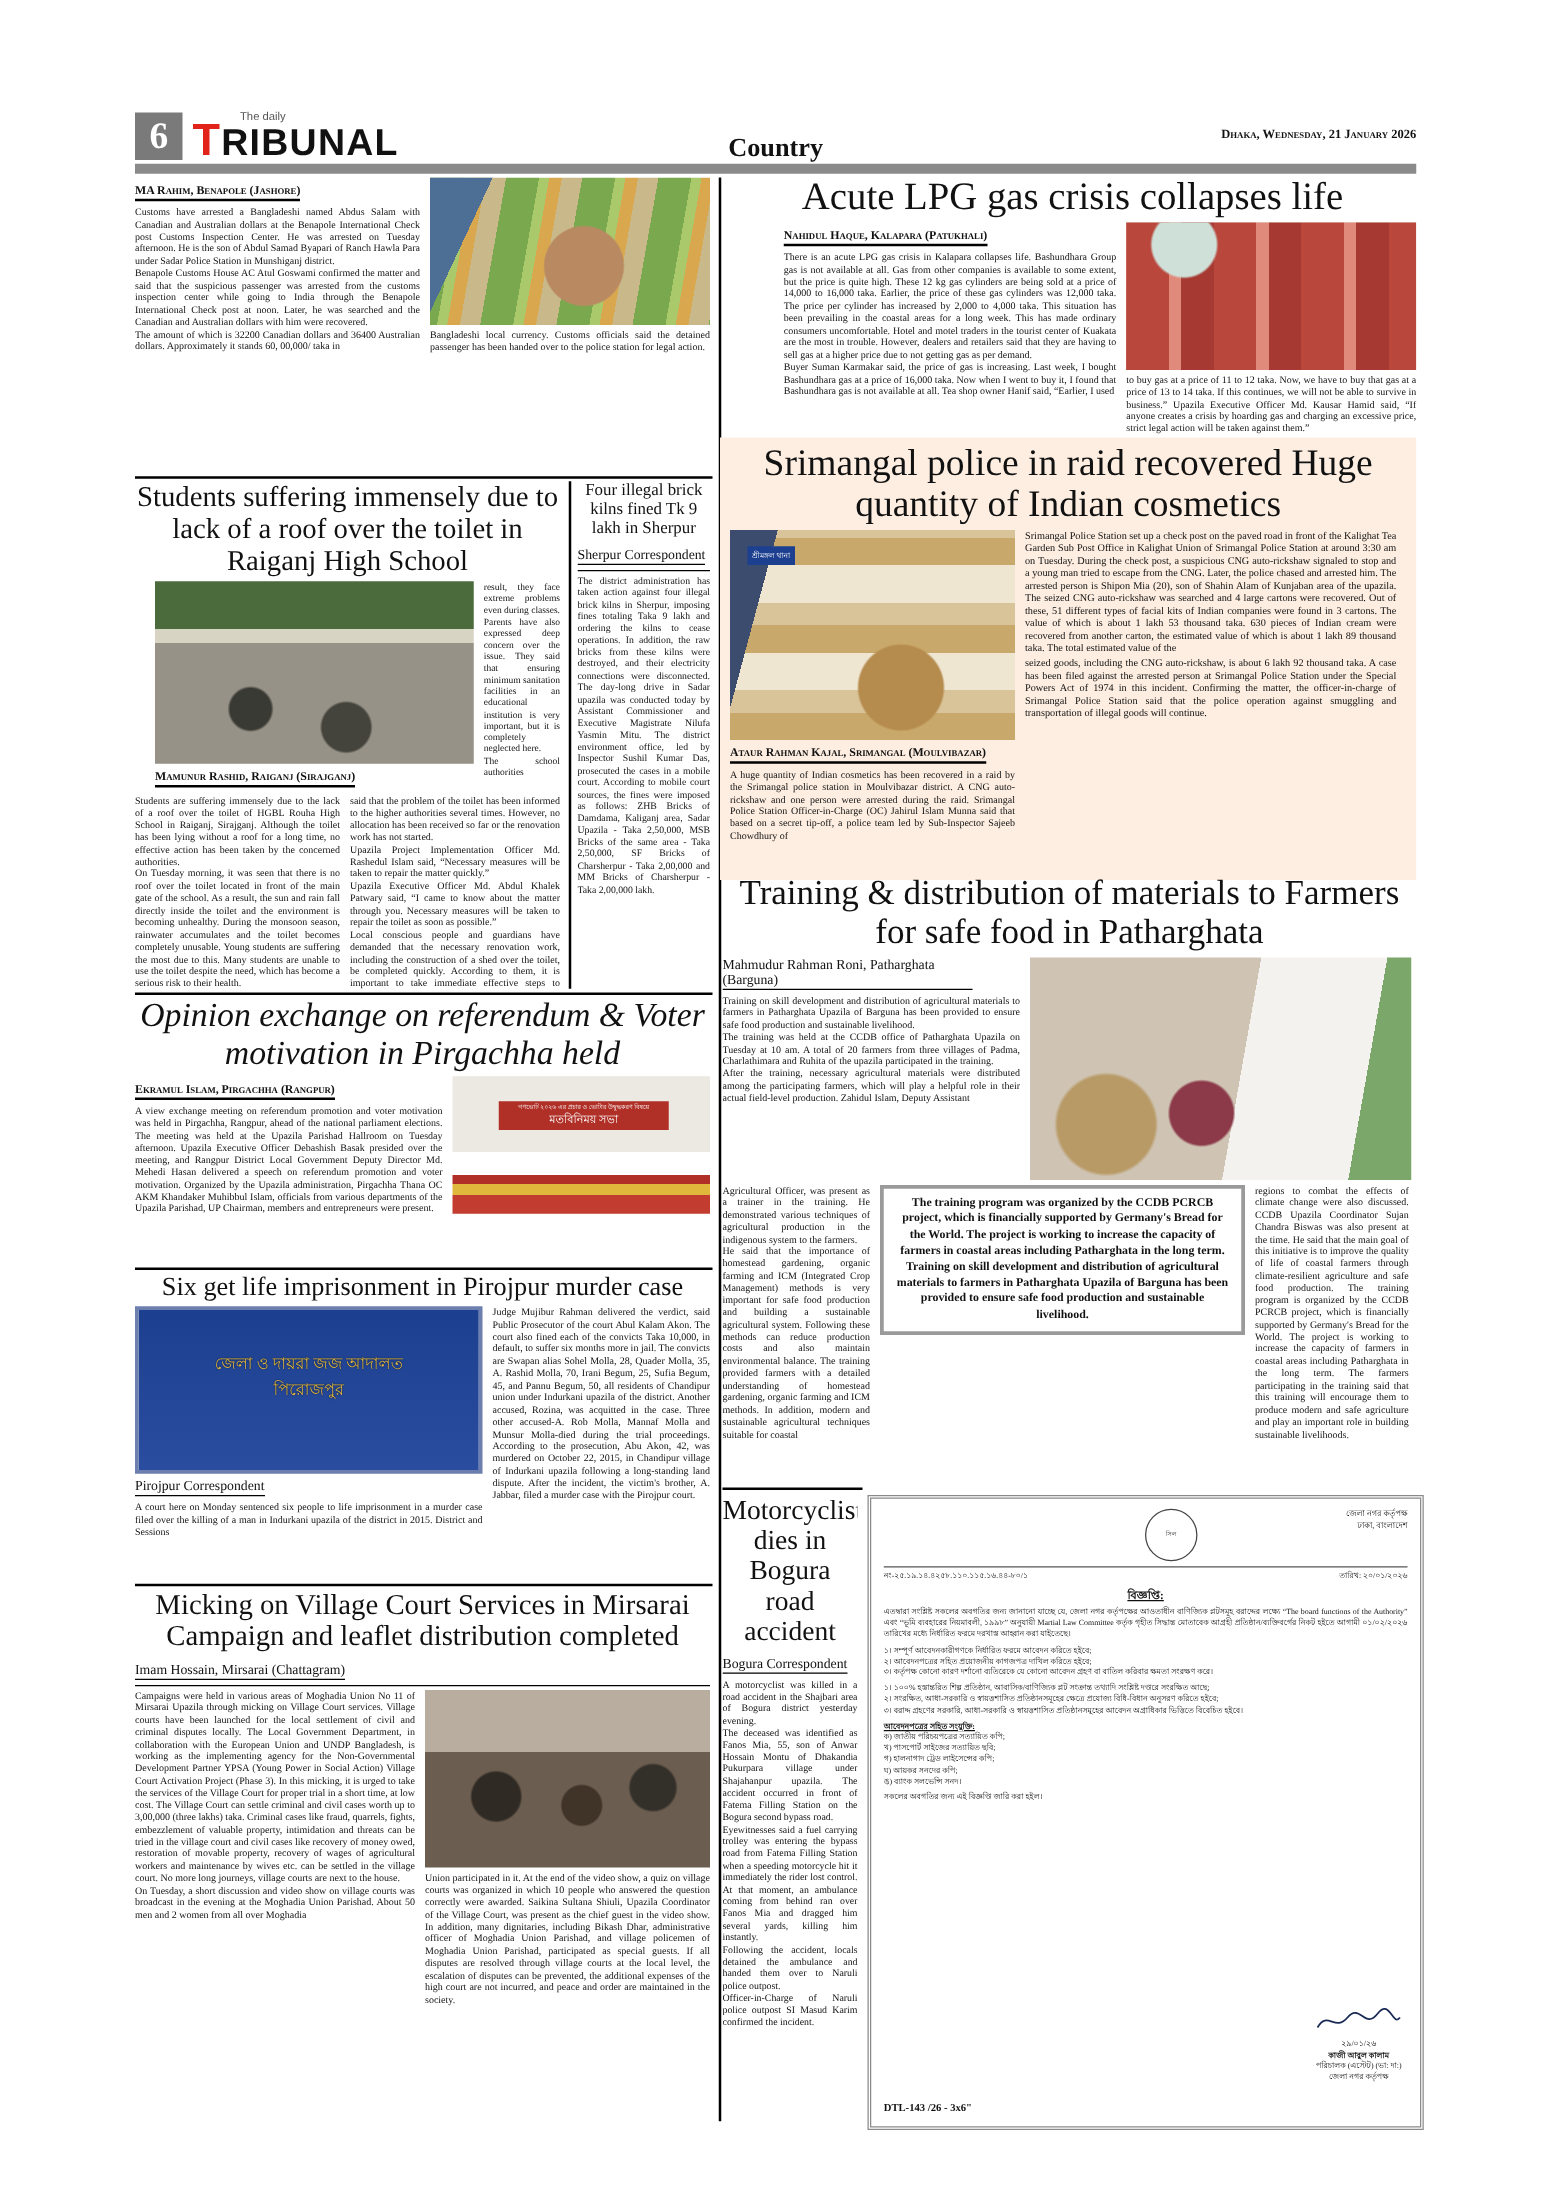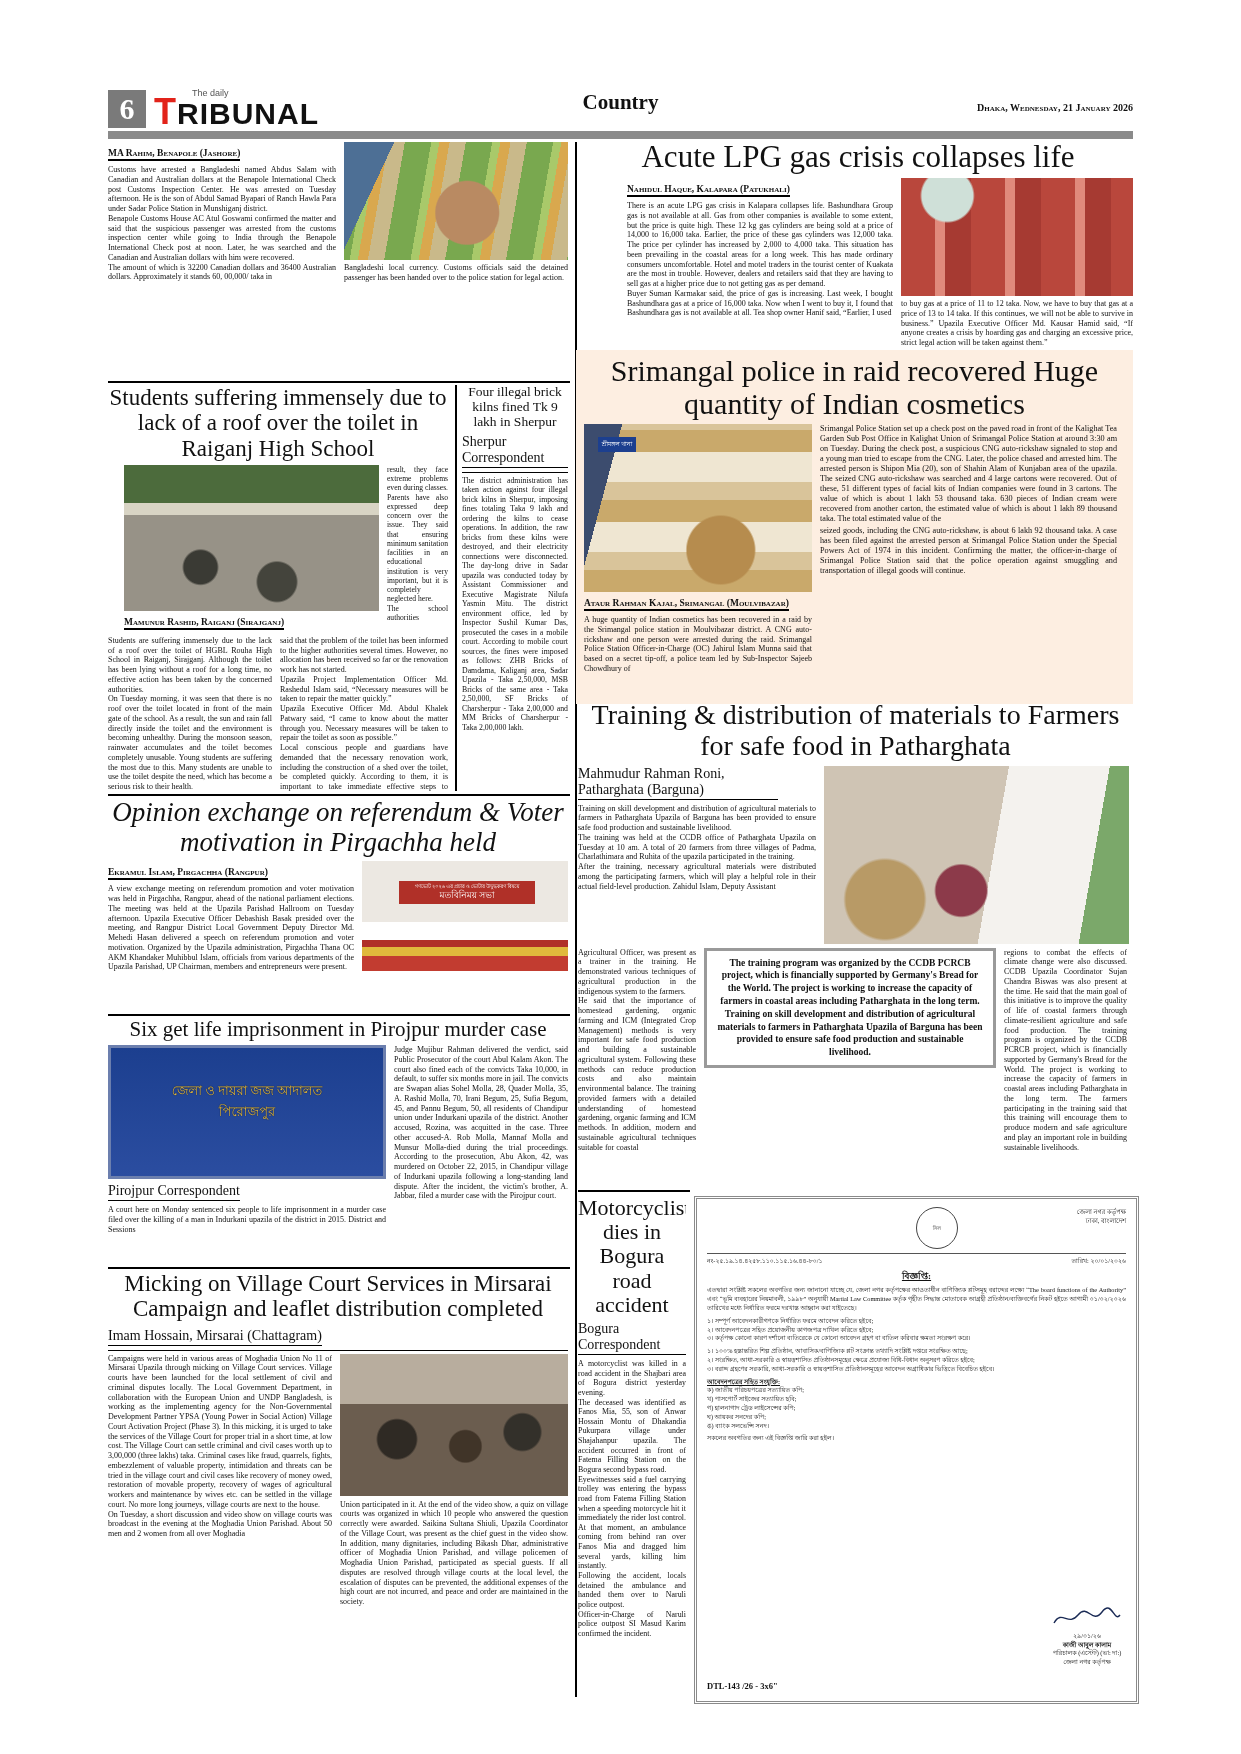--- a/index.html
+++ b/index.html
@@ -6,31 +6,31 @@
   .page{position:relative;width:1241px;height:1754px;background:#fff;overflow:hidden;
         font-family:"Liberation Serif",serif;color:#111;}
   
   .masthead{position:absolute;left:108px;top:88px;width:1025px;height:42px;}
   .pagenum{position:absolute;left:0;top:2px;width:38px;height:38px;background:#7a7a7a;color:#fff;
            font-size:30px;font-weight:bold;text-align:center;line-height:38px;font-family:"Liberation Serif",serif;}
   .brandwrap{position:absolute;left:46px;top:0;}
   .brand-small{font-family:"Liberation Sans",sans-serif;font-size:9px;color:#555;margin-left:38px;}
   .brand{font-family:"Liberation Sans",sans-serif;font-size:30px;font-weight:800;letter-spacing:1px;color:#111;line-height:28px;}
   .brand::first-letter{color:#e2231a;font-size:36px;}
-  .section-title{position:absolute;left:0;right:0;top:2px;text-align:center;font-size:21px;font-weight:bold;}
+  .section-title{position:absolute;left:0;right:0;top:18px;text-align:center;font-size:21px;font-weight:bold;}
   .issue-date{position:absolute;right:0;top:14px;font-size:10px;font-weight:bold;font-variant:small-caps;}
   .graybar{position:absolute;left:108px;top:131px;width:1025px;height:8px;background:#8a8a8a;}
   
   .article{position:absolute;overflow:hidden;}
   .hl{text-align:center;line-height:1.1;font-weight:normal;margin:0 0 4px 0;}
   .hl-red{color:#e2231a;font-weight:bold;}
   .bodytext{font-size:8px;line-height:1.22;text-align:justify;white-space:pre-line;}
   .byline-caps{display:inline-block;font-size:9.5px;font-weight:bold;font-variant:small-caps;
                border-bottom:2px solid #000;padding-bottom:1px;margin-bottom:4px;}
-  .byline-plain{display:inline-block;font-size:14px;border-bottom:1px solid #000;padding-bottom:1px;margin-bottom:4px;}
+  .byline-plain{display:inline-block;font-size:11px;border-bottom:1px solid #000;padding-bottom:1px;margin-bottom:4px;}
   .caption{font-size:8px;line-height:1.25;text-align:justify;white-space:pre-line;}
   .row{display:flex;gap:8px;}
   .vrule{position:absolute;width:1.5px;background:#000;}
   .hrule{position:absolute;height:1.5px;background:#000;}
   .photo{position:relative;overflow:hidden;flex:none;}
   
   .ph-money{background:
      linear-gradient(115deg,#4d6f95 0 18%,transparent 18%),
      radial-gradient(circle at 55% 60%,#b98a62 0 22%,transparent 23%),
      repeating-linear-gradient(100deg,#79a84f 0 26px,#a9c96a 26px 34px,#d9a84e 34px 44px,#c9b98a 44px 60px);}

